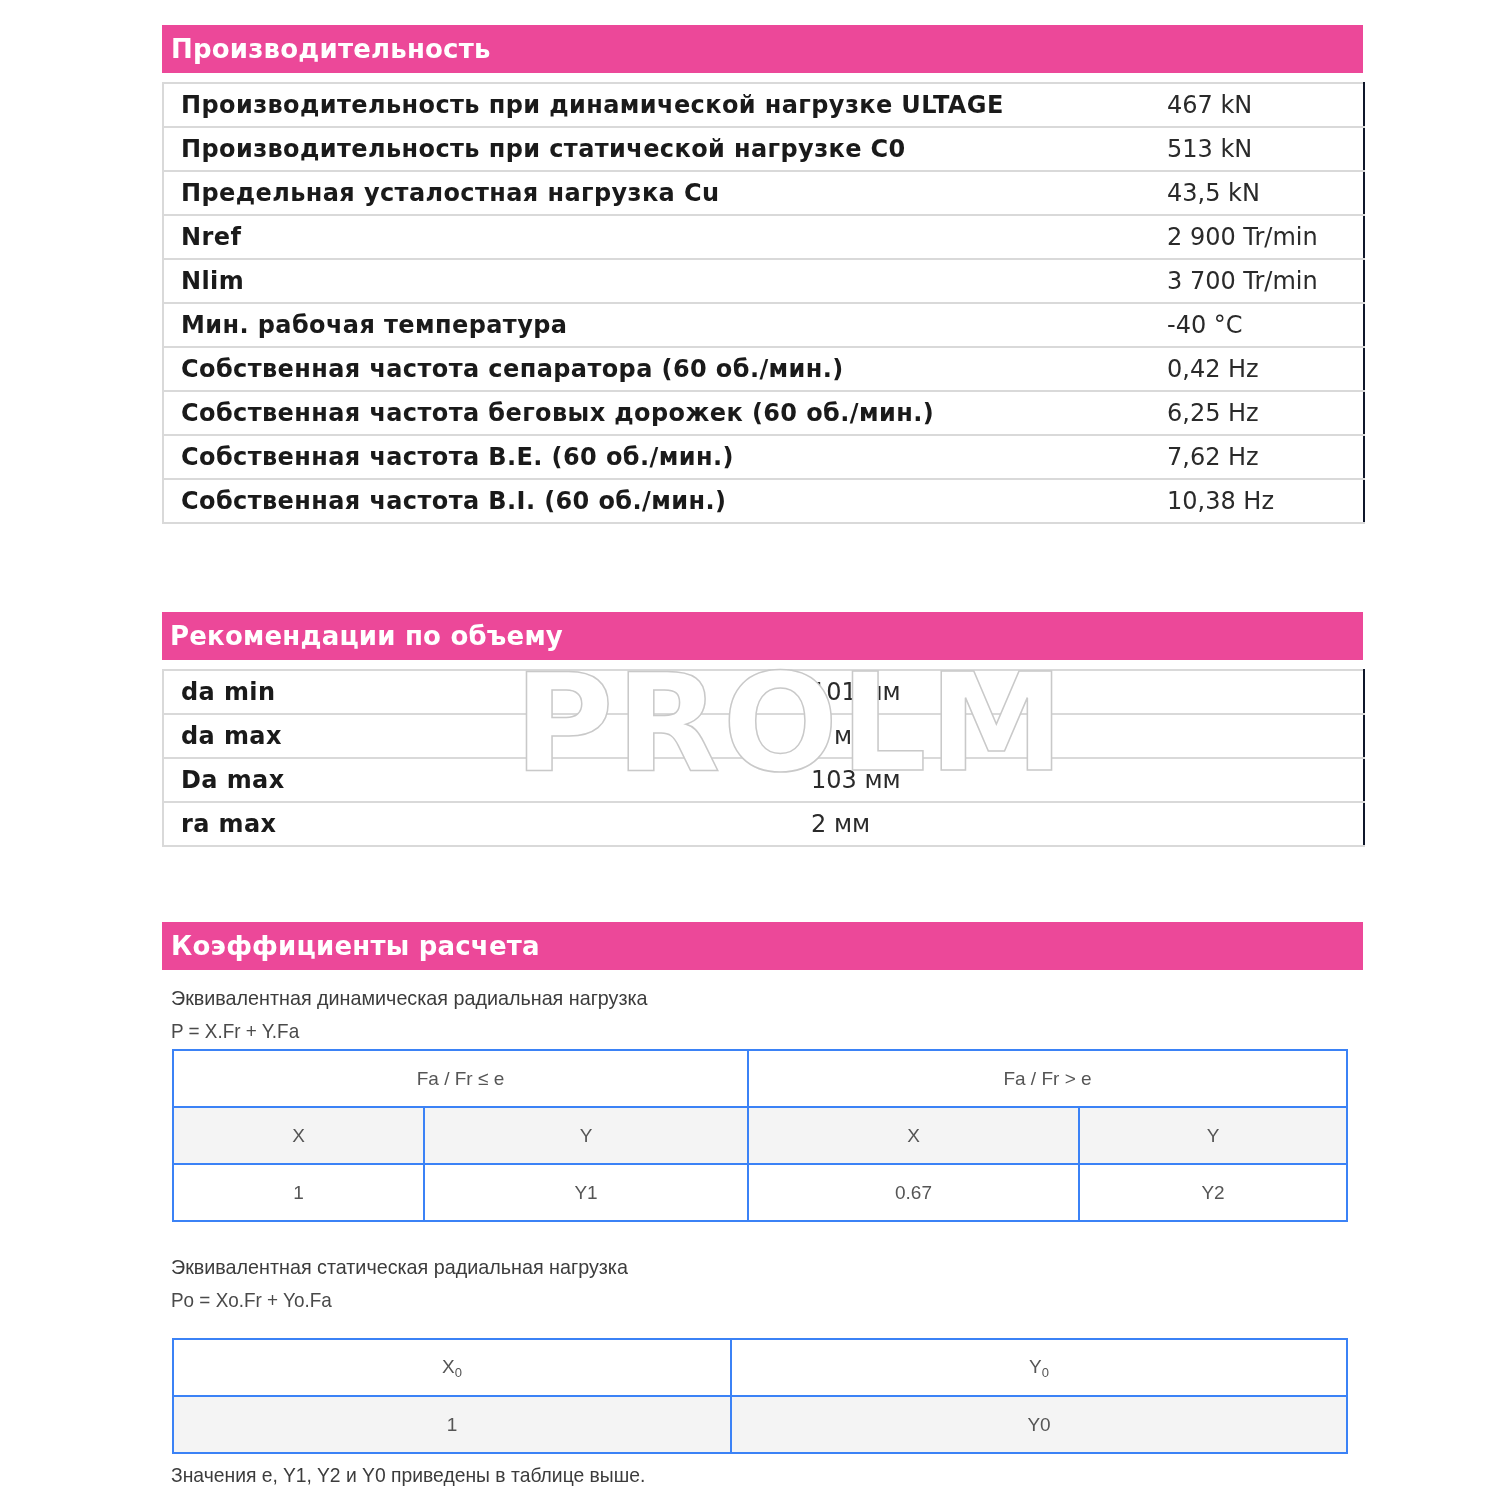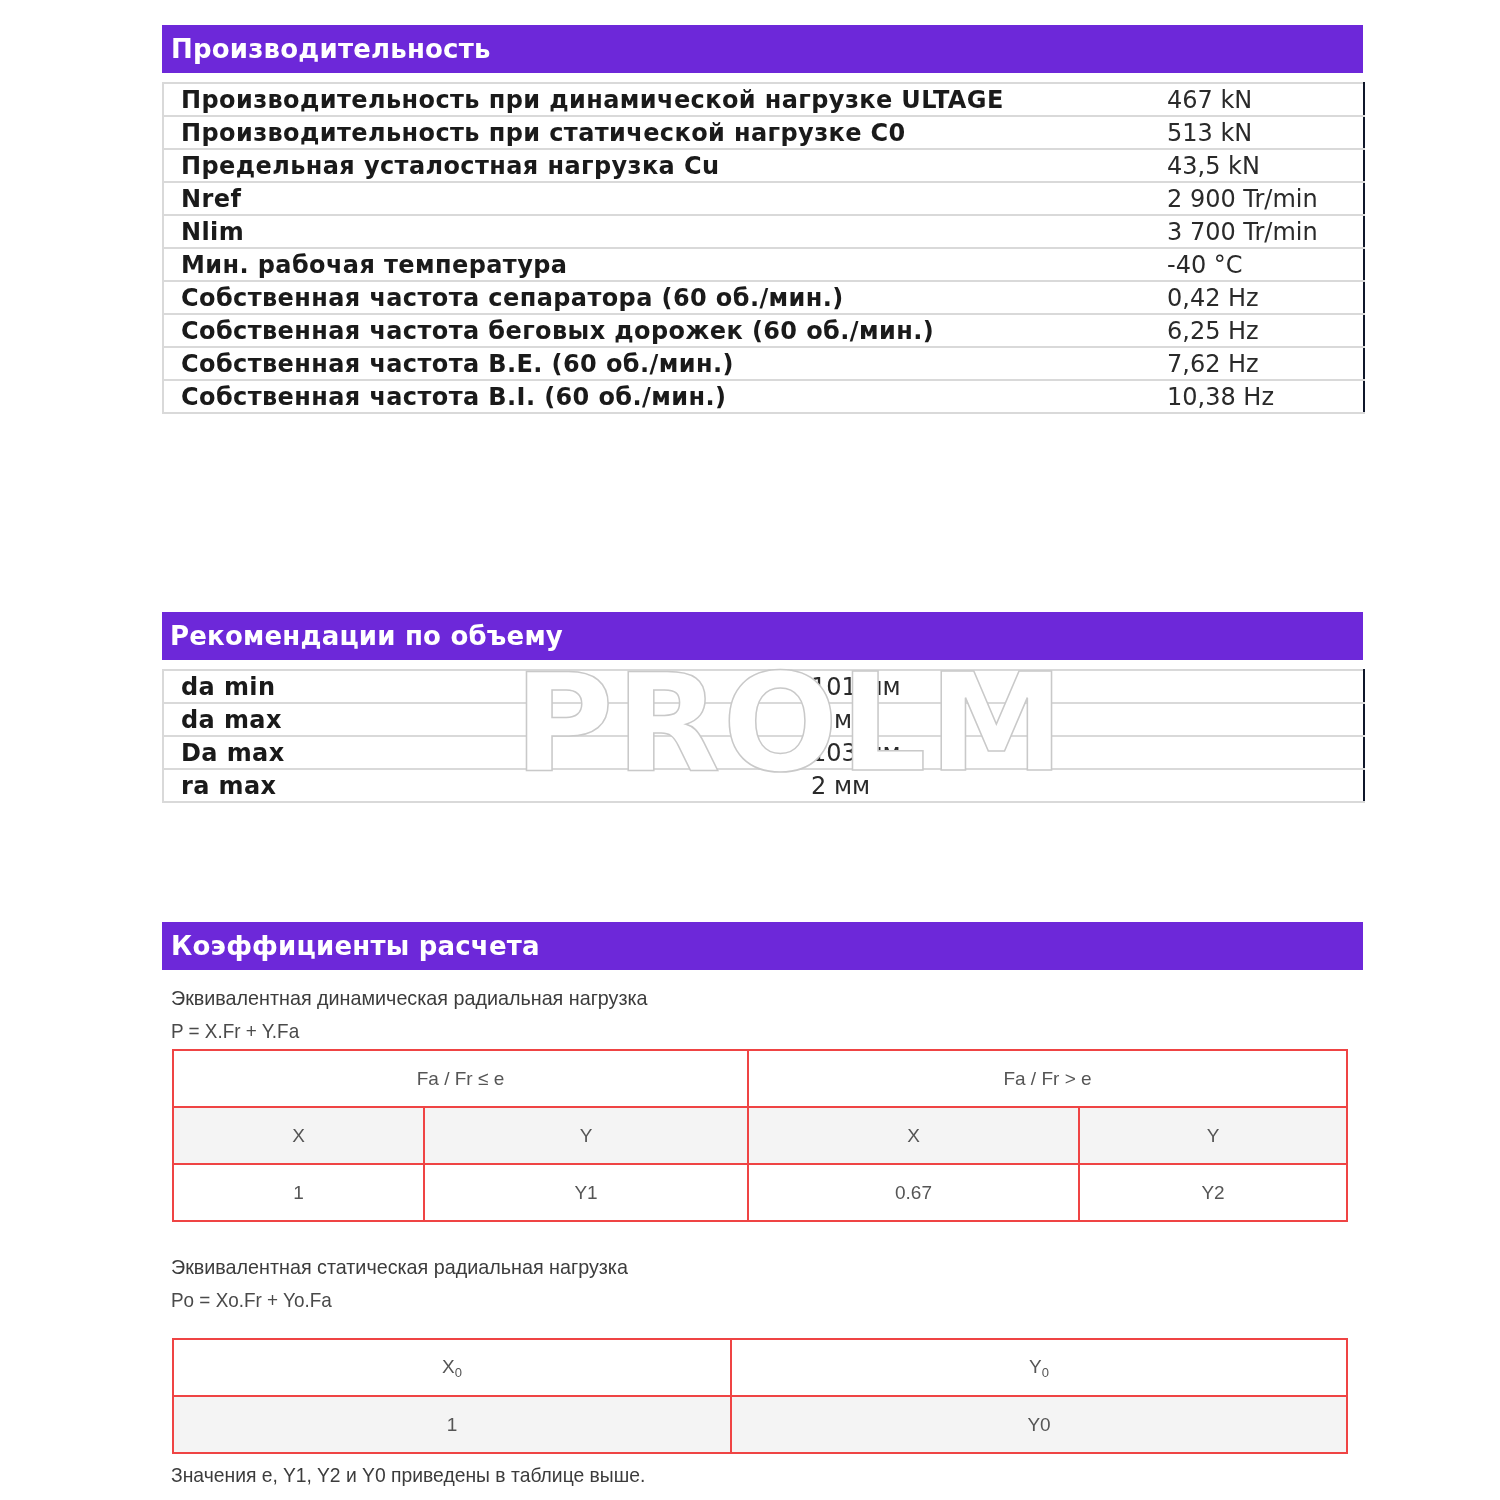--- a/index.html
+++ b/index.html
@@ -1,32 +1,32 @@
 <!DOCTYPE html>
 <html><head>
 <meta charset="utf-8">
 <style>
   html, body { margin: 0; padding: 0; background: #ffffff; }
   body { width: 1500px; height: 1500px; position: relative; overflow: hidden; font-family: "DejaVu Sans", sans-serif; color: #1e1e1e; }
 
   .section-header {
     position: absolute; left: 162px; width: 1201px; height: 48px;
-    background: #6d28d9; color: #ffffff;
+    background: #ec4899; color: #ffffff;
     font-family: "DejaVu Sans", sans-serif; font-weight: bold; font-size: 26px;
     line-height: 48px; padding-left: 9px; box-sizing: border-box;
     letter-spacing: 0.2px;
   }
 
   table.spec {
     position: absolute; left: 162px; width: 1201px;
     border-collapse: collapse; table-layout: fixed;
   }
   table.spec td {
     border-top: 2px solid #d9d9d9; border-bottom: 2px solid #d9d9d9;
-    height: 33px; padding: 0 0 0 17px; box-sizing: border-box;
+    height: 44px; padding: 0 0 0 17px; box-sizing: border-box;
     font-size: 24px; white-space: nowrap; overflow: hidden; vertical-align: middle;
   }
   table.spec td:first-child { border-left: 2px solid #d9d9d9; font-weight: bold; letter-spacing: 0.4px; color: #1a1a1a; }
   table.spec td:last-child { border-right: 2px solid #0f172a; padding-left: 0; color: #2a2a2a; }
 
   #perf-header { top: 25px; }
   #perf-table { top: 82px; }
   #perf-table col.c1 { width: 1004px; }
   #perf-table col.c2 { width: 197px; }
 
@@ -57,21 +57,21 @@
   #dyn-formula { top: 1019px; }
   #stat-title { top: 1255px; }
   #stat-formula { top: 1288px; }
 
   table.coef {
     position: absolute; left: 172px; width: 1174px;
     border-collapse: collapse; table-layout: fixed;
     font-family: "Liberation Sans", sans-serif; font-size: 19px; color: #555555;
   }
   table.coef td {
-    border: 2px solid #ef4444; text-align: center; vertical-align: middle;
+    border: 2px solid #3b82f6; text-align: center; vertical-align: middle;
     height: 57px; box-sizing: border-box; padding: 8px;
   }
   table.coef tr.shaded td { background: #f4f4f4; }
   #dyn-table { top: 1049px; }
   #stat-table { top: 1317px; margin-top: 21px; }
   sub { font-size: 13px; vertical-align: -4px; }
 
   .note {
     position: absolute; left: 171px; top: 1463px;
     font-family: "Liberation Sans", sans-serif; font-size: 21px; color: #3c3c3c;

